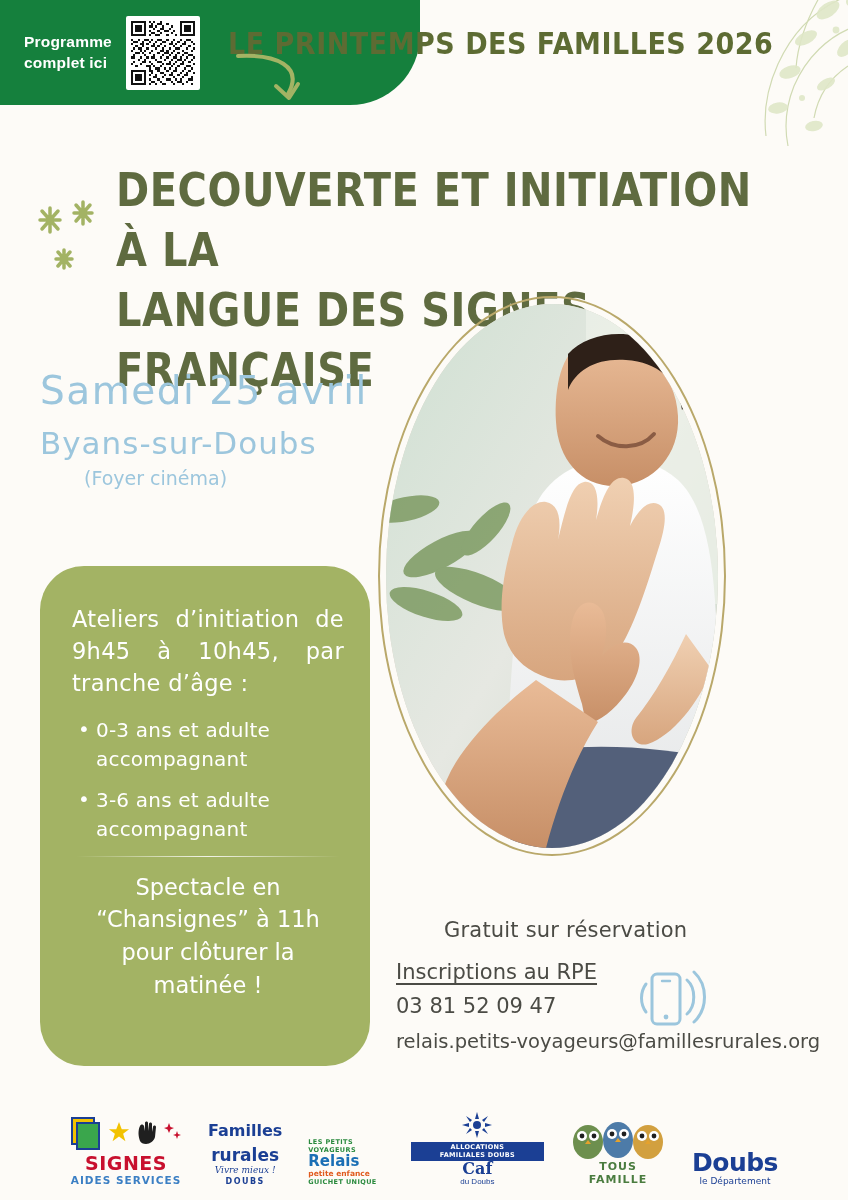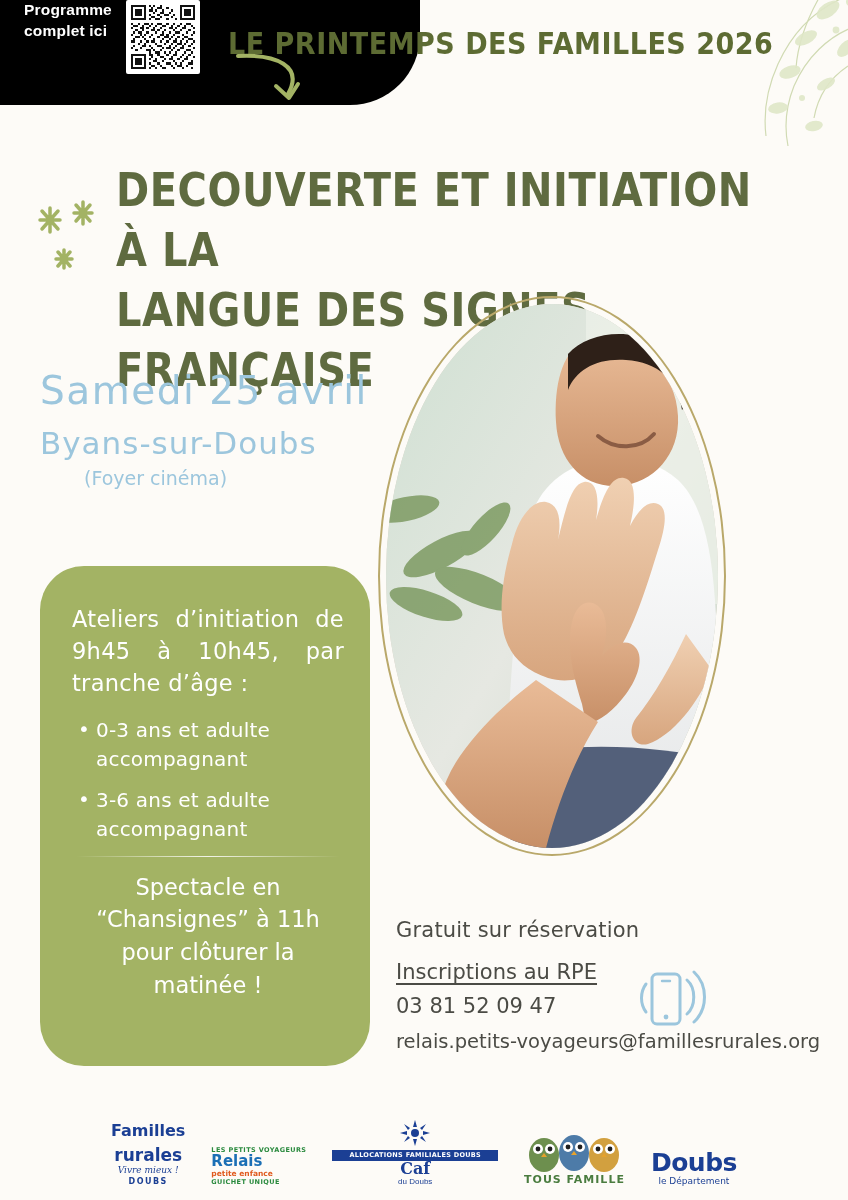--- a/index.html
+++ b/index.html
@@ -15,23 +15,24 @@
     width: 848px; height: 1200px;
     background: #fdfbf7;
     overflow: hidden;
   }
 
   
   .top-banner {
     position: absolute;
     left: 0; top: 0;
     width: 420px; height: 105px;
-    background: #000000;
+    background: #15803d;
     border-bottom-right-radius: 70px;
     display: flex;
+    align-items: center;
     padding-left: 24px;
     gap: 14px;
   }
   .programme-text {
     color: #ffffff;
     font-size: 15.5px;
     font-weight: 700;
     line-height: 1.35;
     max-width: 120px;
     letter-spacing: .2px;
@@ -198,20 +199,21 @@
     position: absolute;
     left: 396px; top: 918px;
     width: 440px;
     color: #4b4b45;
     font-family: "DejaVu Sans", sans-serif;
   }
   .ri-free {
     font-size: 21px;
     letter-spacing: .2px;
     color: #4b4b45;
+    margin-left: 48px;
   }
   .ri-sub {
     margin-top: 18px;
     font-size: 21px;
     text-decoration: underline;
     text-underline-offset: 4px;
   }
   .ri-phone { margin-top: 10px; font-size: 21px; }
   .ri-mail  { margin-top: 12px; font-size: 19.5px; }
 
@@ -605,20 +607,40 @@
     <circle cx="36" cy="59" r="2.4" fill="#9cc6dd"></circle>
     <g fill="none" stroke="#9cc6dd" stroke-width="3" stroke-linecap="round">
       <path d="M57 22 C66 30 66 48 57 56"></path>
       <path d="M64 14 C78 27 78 51 64 64"></path>
       <path d="M16 26 C10 34 10 46 16 54"></path>
     </g>
   </svg>
 
   <div class="logos">
 
+    <div class="logo logo-signes">
+      <div class="ls-row">
+        <svg width="34" height="40" viewBox="0 0 34 40">
+          <rect x="2" y="6" width="22" height="26" fill="#f2c200" stroke="#1b3f94" stroke-width="2"></rect>
+          <rect x="7" y="11" width="22" height="26" fill="#3aa64c" stroke="#1b3f94" stroke-width="2"></rect>
+        </svg>
+        <svg width="22" height="22" viewBox="0 0 24 24">
+          <path d="M12 1 L15 9 L23 9 L16.5 14 L19 22 L12 17 L5 22 L7.5 14 L1 9 L9 9 Z" fill="#f2c200"></path>
+        </svg>
+        <svg width="26" height="26" viewBox="0 0 26 26">
+          <path d="M6 22 C4 17 4 11 6 7 C7 5 9 5 10 7 L11 12 L11 4 C11 2 14 2 14 4 L14 12 L15 5 C15 3 18 3 18 5 L18 13 L19 8 C19 6 22 6 22 8 L21 18 C20 22 16 25 12 25 C9 25 7 24 6 22 Z" fill="#1f1f1f"></path>
+        </svg>
+        <svg width="18" height="22" viewBox="0 0 18 22">
+          <path d="M5 2 L6.5 6 L10 7 L6.5 8.5 L5 12 L3.5 8.5 L0 7 L3.5 6 Z" fill="#c8102e"></path>
+          <path d="M13 10 L14 13 L17 14 L14 15 L13 18 L12 15 L9 14 L12 13 Z" fill="#c8102e"></path>
+        </svg>
+      </div>
+      <div class="ls-title">SIGNES</div>
+      <div class="ls-sub">AIDES SERVICES</div>
+    </div>
 
     <div class="logo logo-fr">
       <div class="fr-t1">Familles</div>
       <div class="fr-t2">rurales</div>
       <div class="fr-t3">Vivre mieux !</div>
       <div class="fr-t4">DOUBS</div>
     </div>
 
     <div class="logo logo-rpe">
       <div class="rpe-top">LES PETITS VOYAGEURS</div>

